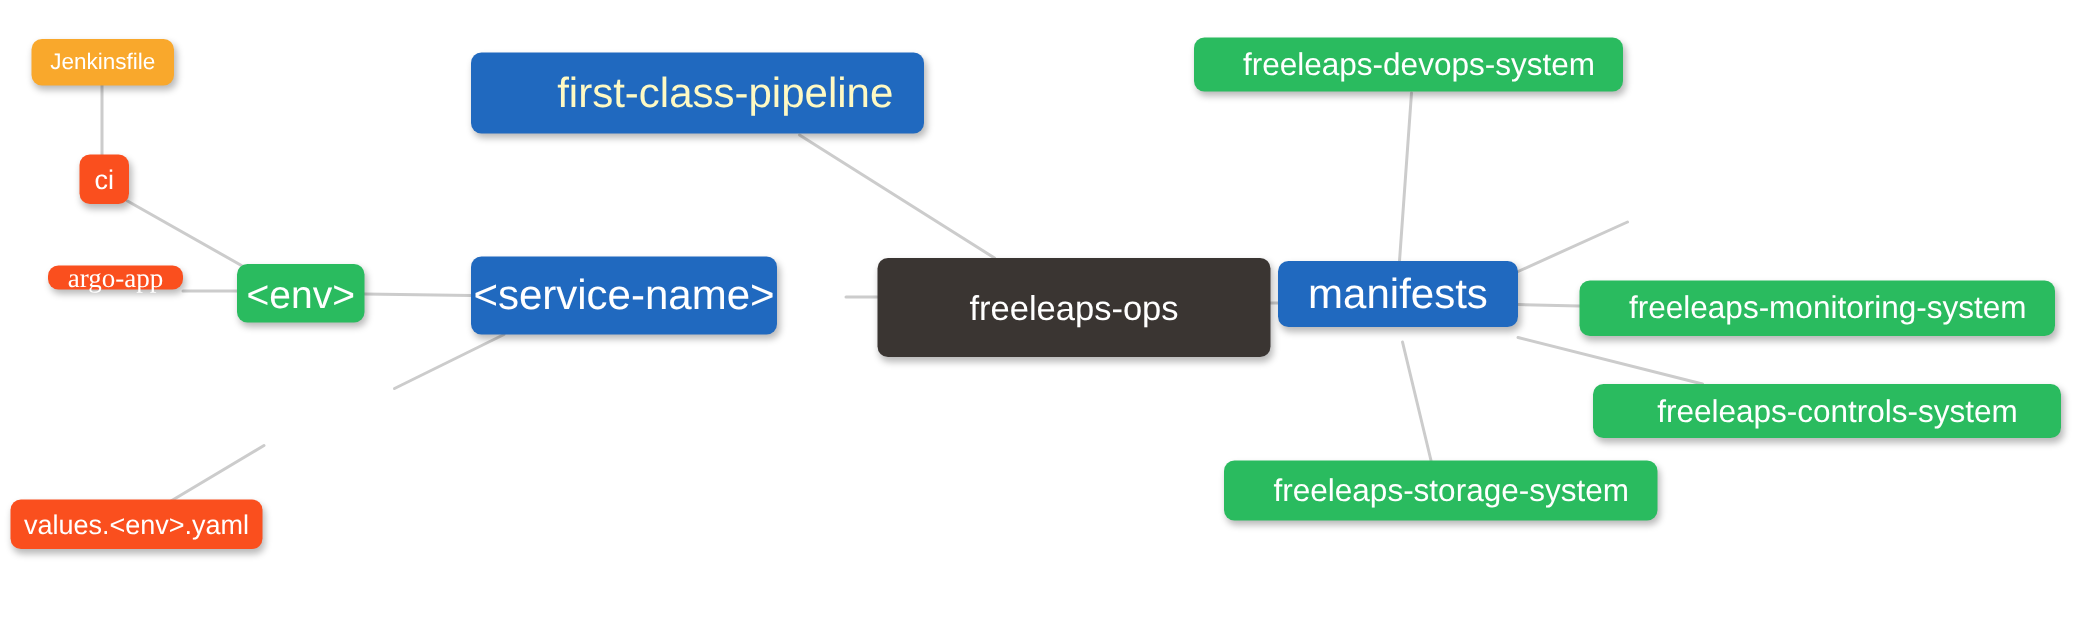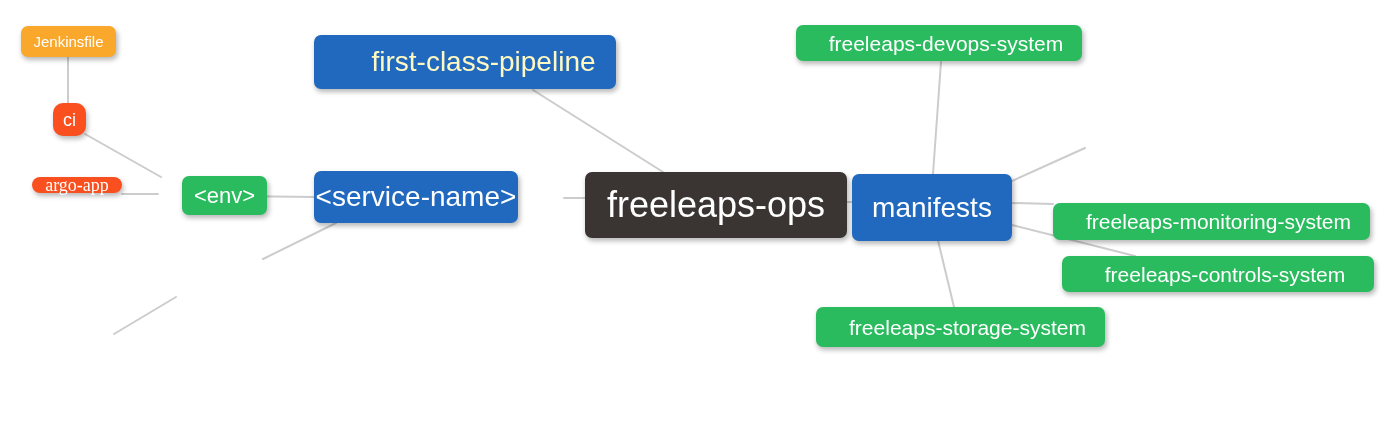--- a/index.html
+++ b/index.html
@@ -36,25 +36,25 @@
     color: #ffffff;
     border-radius: 7px;
     box-shadow: 1.5px 3px 5px rgba(0,0,0,0.28);
     line-height: 1;
     white-space: nowrap;
     box-sizing: border-box;
     cursor: default;
     user-select: none;
   }
   .fs15 { font-size: 15px; }
-  .fs18 { font-size: 18px; border-radius: 10px; }
+  .fs18 { font-size: 18px; }
   .fs21 { font-size: 21px; padding-left: 14px; }
-  .fs23 { font-size: 22px; margin-left: 24px; }
+  .fs23 { font-size: 26px; }
   .fs28 { font-size: 28px; }
-  .fs33 { font-size: 36px; }
+  .fs33 { font-size: 23px; }
 </style>
 </head>
 <body>
 
 <div class="canvas">
 
   <svg class="edges" viewBox="0 0 1390 421">
     <line x1="68" y1="57" x2="68" y2="103" style="stroke: rgb(204, 204, 204);"></line>
     <line x1="85" y1="134" x2="161" y2="177" style="stroke: rgb(204, 204, 204);"></line>
     <line x1="122" y1="194" x2="158" y2="194" style="stroke: rgb(204, 204, 204);"></line>
@@ -76,36 +76,39 @@
     </div>
   <div class="node fs18" style="left: 53px; top: 103px; width: 33px; height: 33px; background-color: rgb(250, 79, 30); color: rgb(255, 255, 255);">
       <span>ci</span>
     </div>
   <div class="node fs18" style="left: 32px; top: 177px; width: 90px; height: 16px; background-color: rgb(250, 79, 30); color: rgb(255, 255, 255); font-family: Liberation Serif, serif;">
       <span>argo-app</span>
     </div>
   <div class="node fs23" style="left: 158px; top: 176px; width: 85px; height: 39px; background-color: rgb(42, 187, 95); color: rgb(255, 255, 255);">
       <span>&lt;env&gt;</span>
     </div>
+  <div class="node fs18" style="left: 7px; top: 333px; width: 168px; height: 33px; background-color: rgb(250, 79, 30); color: rgb(255, 255, 255);">
+      <span>values.&lt;env&gt;.yaml</span>
+    </div>
   <div class="node fs28" style="left: 314px; top: 35px; width: 302px; height: 54px; background-color: rgb(32, 105, 191); color: #fef9c3; padding-left: 37px;">
       <span>first-class-pipeline</span>
     </div>
   <div class="node fs28" style="left: 314px; top: 171px; width: 204px; height: 52px; background-color: rgb(32, 105, 191); color: rgb(255, 255, 255);">
       <span>&lt;service-name&gt;</span>
     </div>
   <div class="node fs33" style="left: 585px; top: 172px; width: 262px; height: 66px; background-color: rgb(58, 53, 50); color: rgb(255, 255, 255);">
       <span>freeleaps-ops</span>
     </div>
-  <div class="node fs28" style="left: 852px; top: 174px; width: 160px; height: 67px; background-color: rgb(32, 105, 191); color: rgb(255, 255, 255);">
+  <div class="node fs28" style="left: 852px; top: 174px; width: 160px; height: 44px; background-color: rgb(32, 105, 191); color: rgb(255, 255, 255);">
       <span>manifests</span>
     </div>
   <div class="node fs21" style="left: 796px; top: 25px; width: 286px; height: 36px; background-color: rgb(42, 187, 95); color: rgb(255, 255, 255);">
       <span>freeleaps-devops-system</span>
     </div>
-  <div class="node fs21" style="left: 1053px; top: 187px; width: 317px; height: 37px; background-color: rgb(42, 187, 95); color: rgb(255, 255, 255); margin-top: 16px;">
+  <div class="node fs21" style="left: 1053px; top: 187px; width: 317px; height: 37px; background-color: rgb(42, 187, 95); color: rgb(255, 255, 255);">
       <span>freeleaps-monitoring-system</span>
     </div>
   <div class="node fs21" style="left: 1062px; top: 256px; width: 312px; height: 36px; background-color: rgb(42, 187, 95); color: rgb(255, 255, 255);">
       <span>freeleaps-controls-system</span>
     </div>
   <div class="node fs21" style="left: 816px; top: 307px; width: 289px; height: 40px; background-color: rgb(42, 187, 95); color: rgb(255, 255, 255);">
       <span>freeleaps-storage-system</span>
     </div>
 
 </div>

